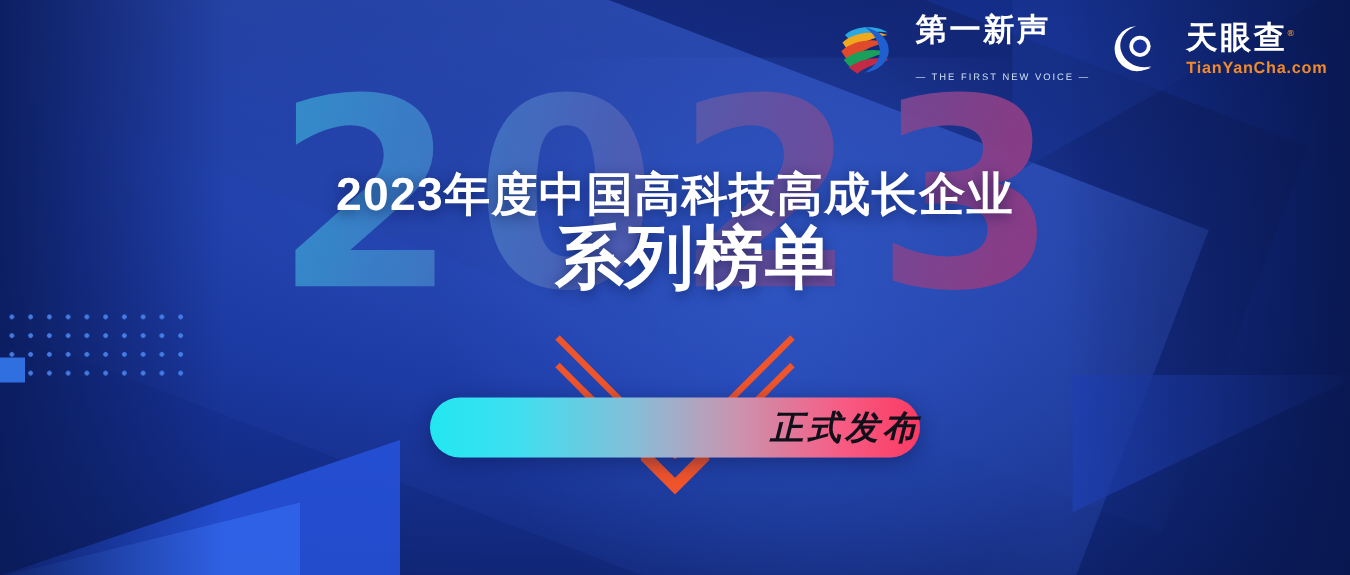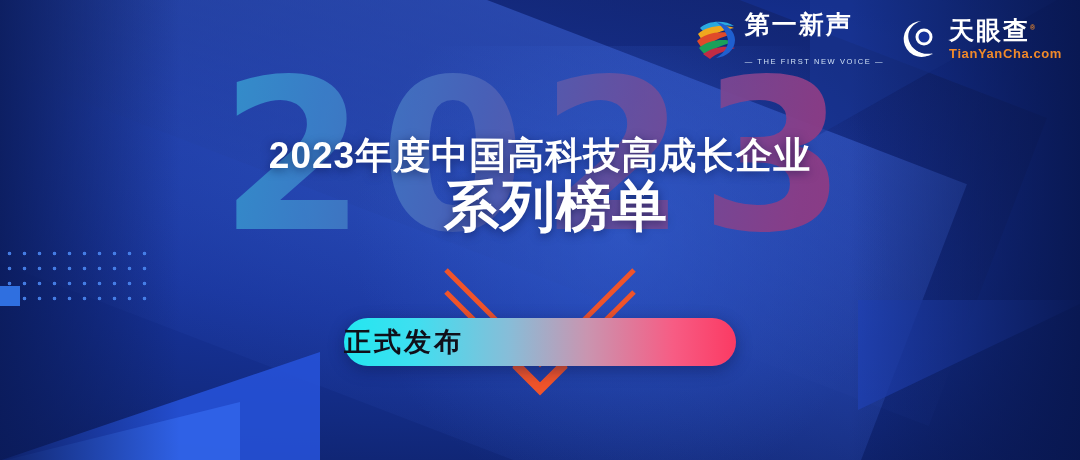--- a/index.html
+++ b/index.html
@@ -145,43 +145,44 @@
   
   .pill {
     position: absolute;
     left: 50%; top: 318px;
     transform: translateX(-50%);
     width: 392px; height: 48px;
     border-radius: 26px;
     background: linear-gradient(90deg, #22e7f0 0%, #3fdff0 18%, #87bdd8 42%, #c995b0 62%, #f75c84 84%, #fb3a63 100%);
     display: flex;
     align-items: center;
-    justify-content: flex-start;
+    justify-content: flex-end;
     box-shadow: 0 4px 16px rgba(10,20,70,.45);
+    font-style: italic;
   }
   .pill-label {
     color: #10101a;
     font-size: 27px;
     font-weight: bold;
     letter-spacing: 3px;
     font-family: "Liberation Sans", "DejaVu Sans", sans-serif;
   }
 
   
   .logos {
     position: absolute;
     right: 18px; top: 12px;
     display: flex;
     align-items: center;
     gap: 16px;
   }
   .logo {
     display: flex;
     align-items: center;
-    gap: 7px;
+    gap: 19px;
   }
   .logo-mark { flex: none; display: block; }
   .logo-text { display: flex; flex-direction: column; line-height: 1; }
   .logo-cn {
     color: #ffffff;
     font-size: 25px;
     font-weight: bold;
     letter-spacing: 2px;
     font-family: "Liberation Sans", "DejaVu Sans", sans-serif;
   }

